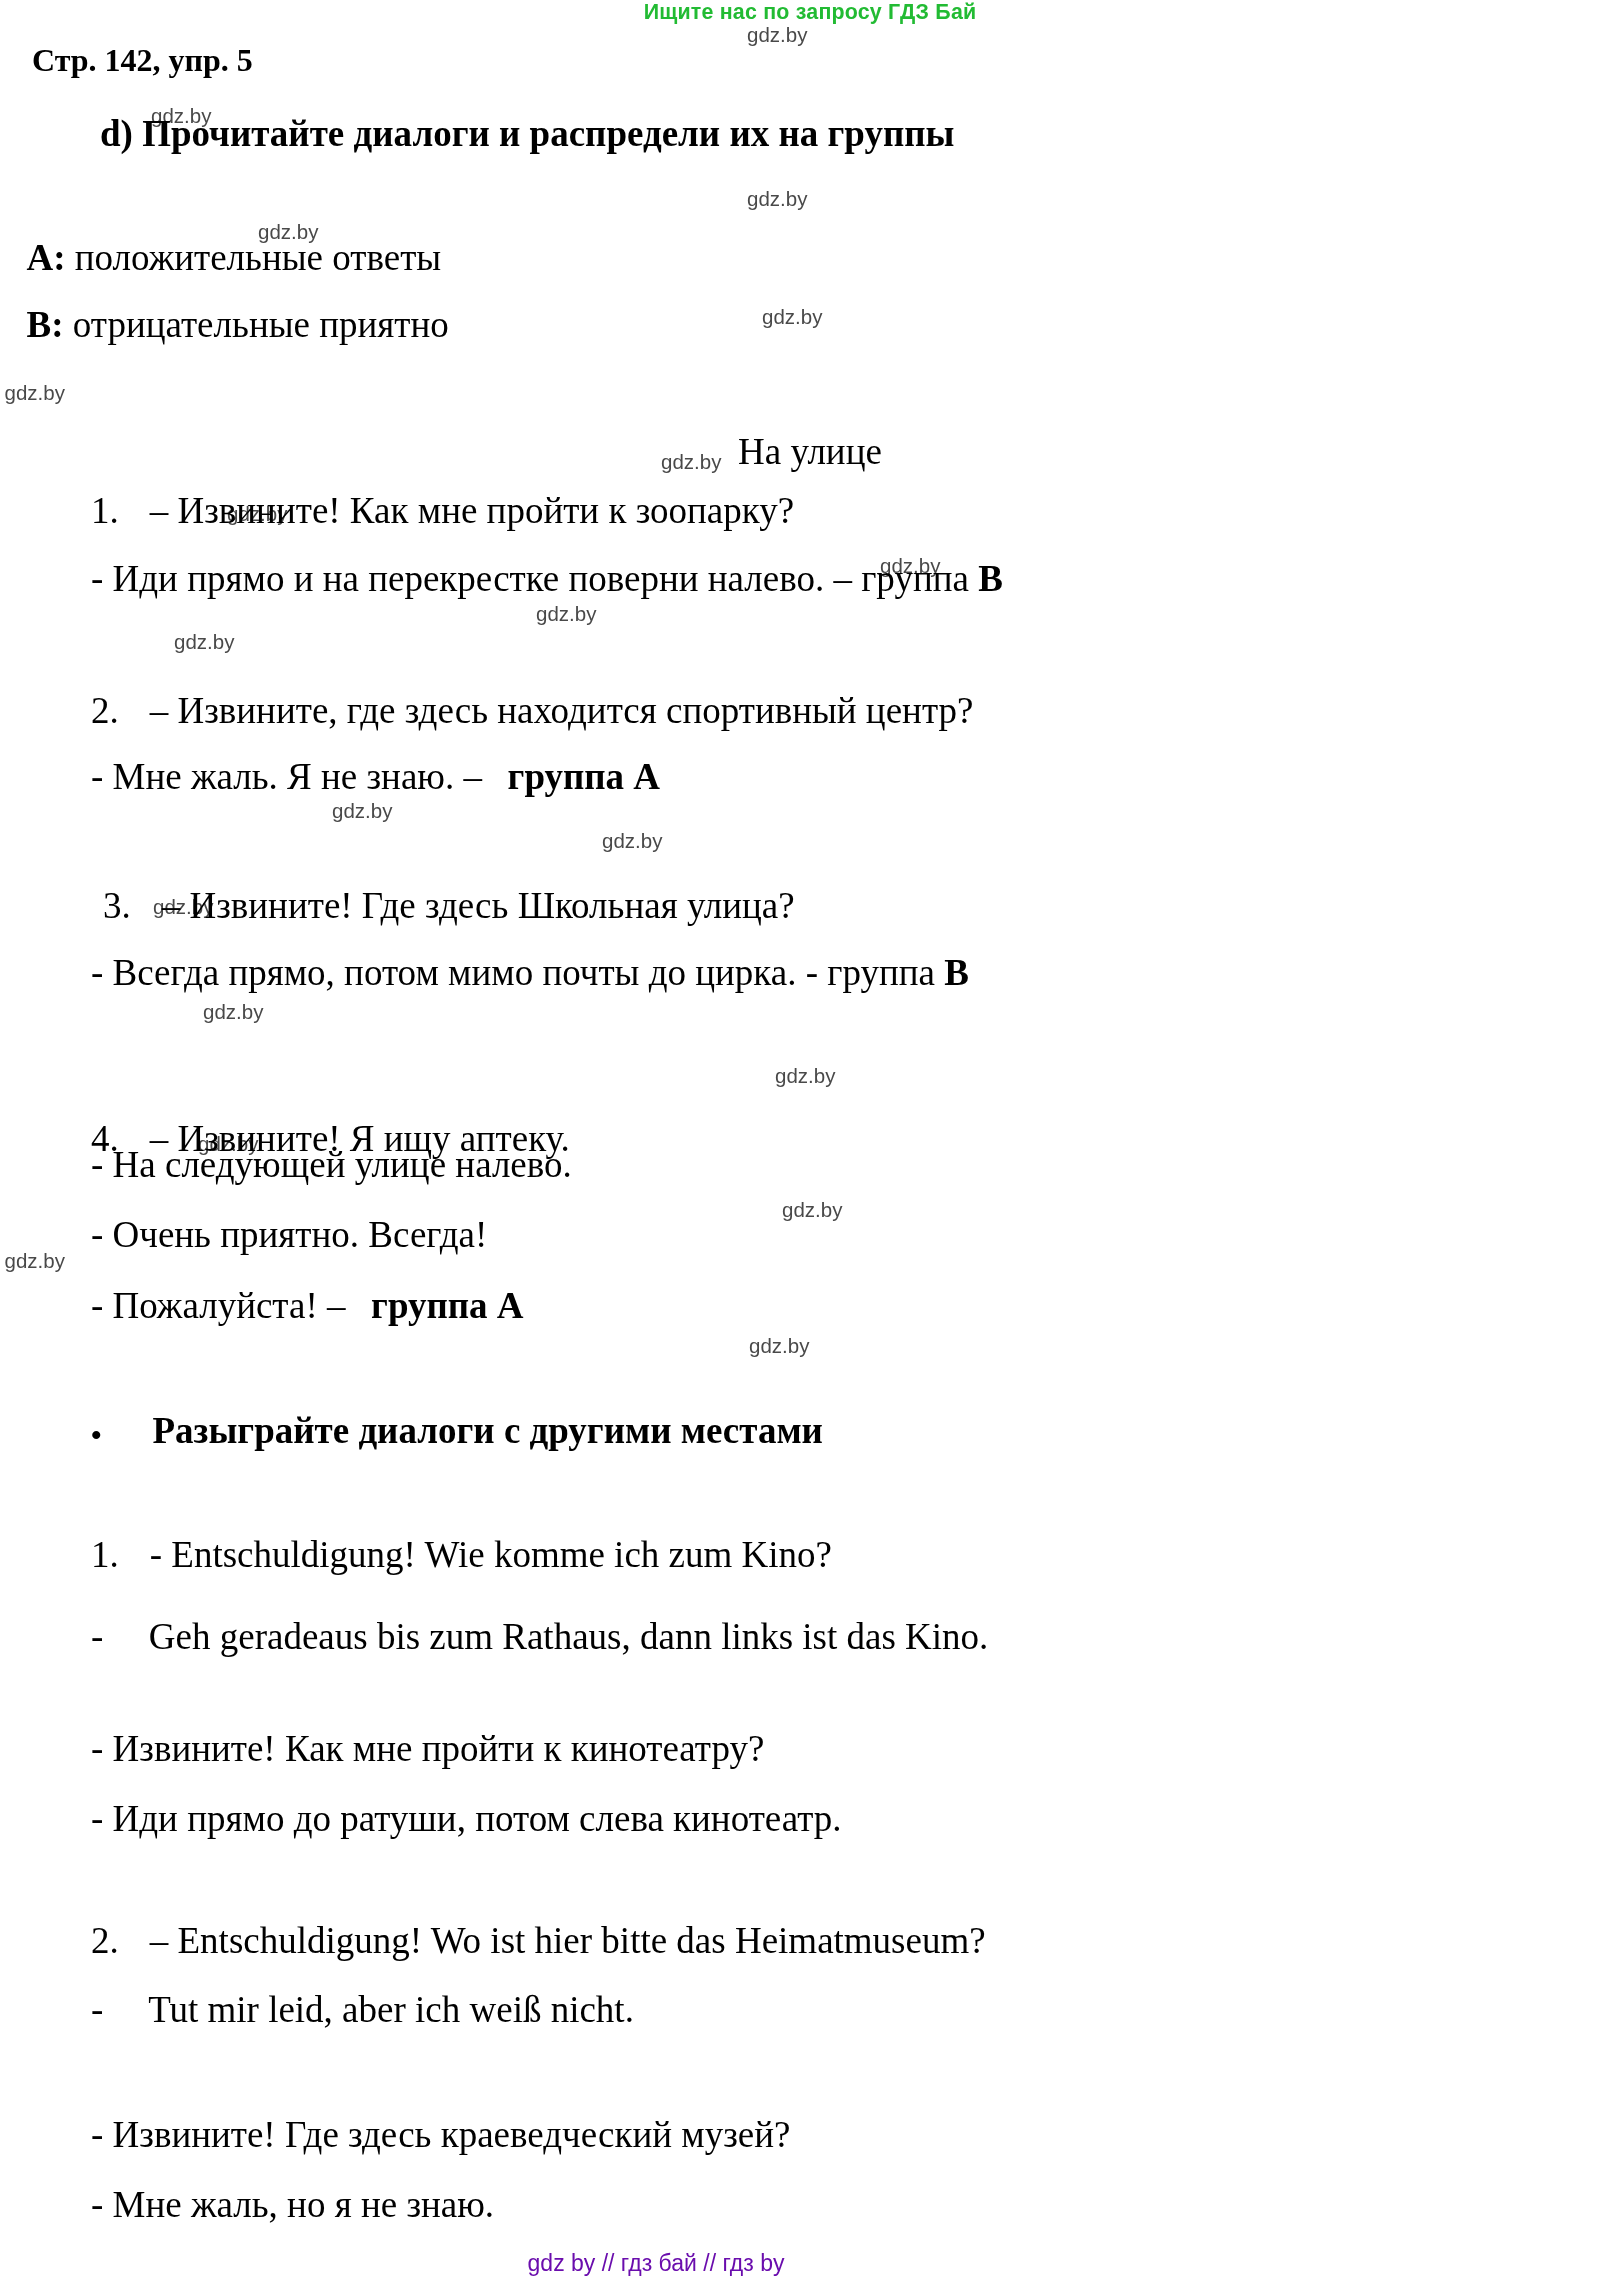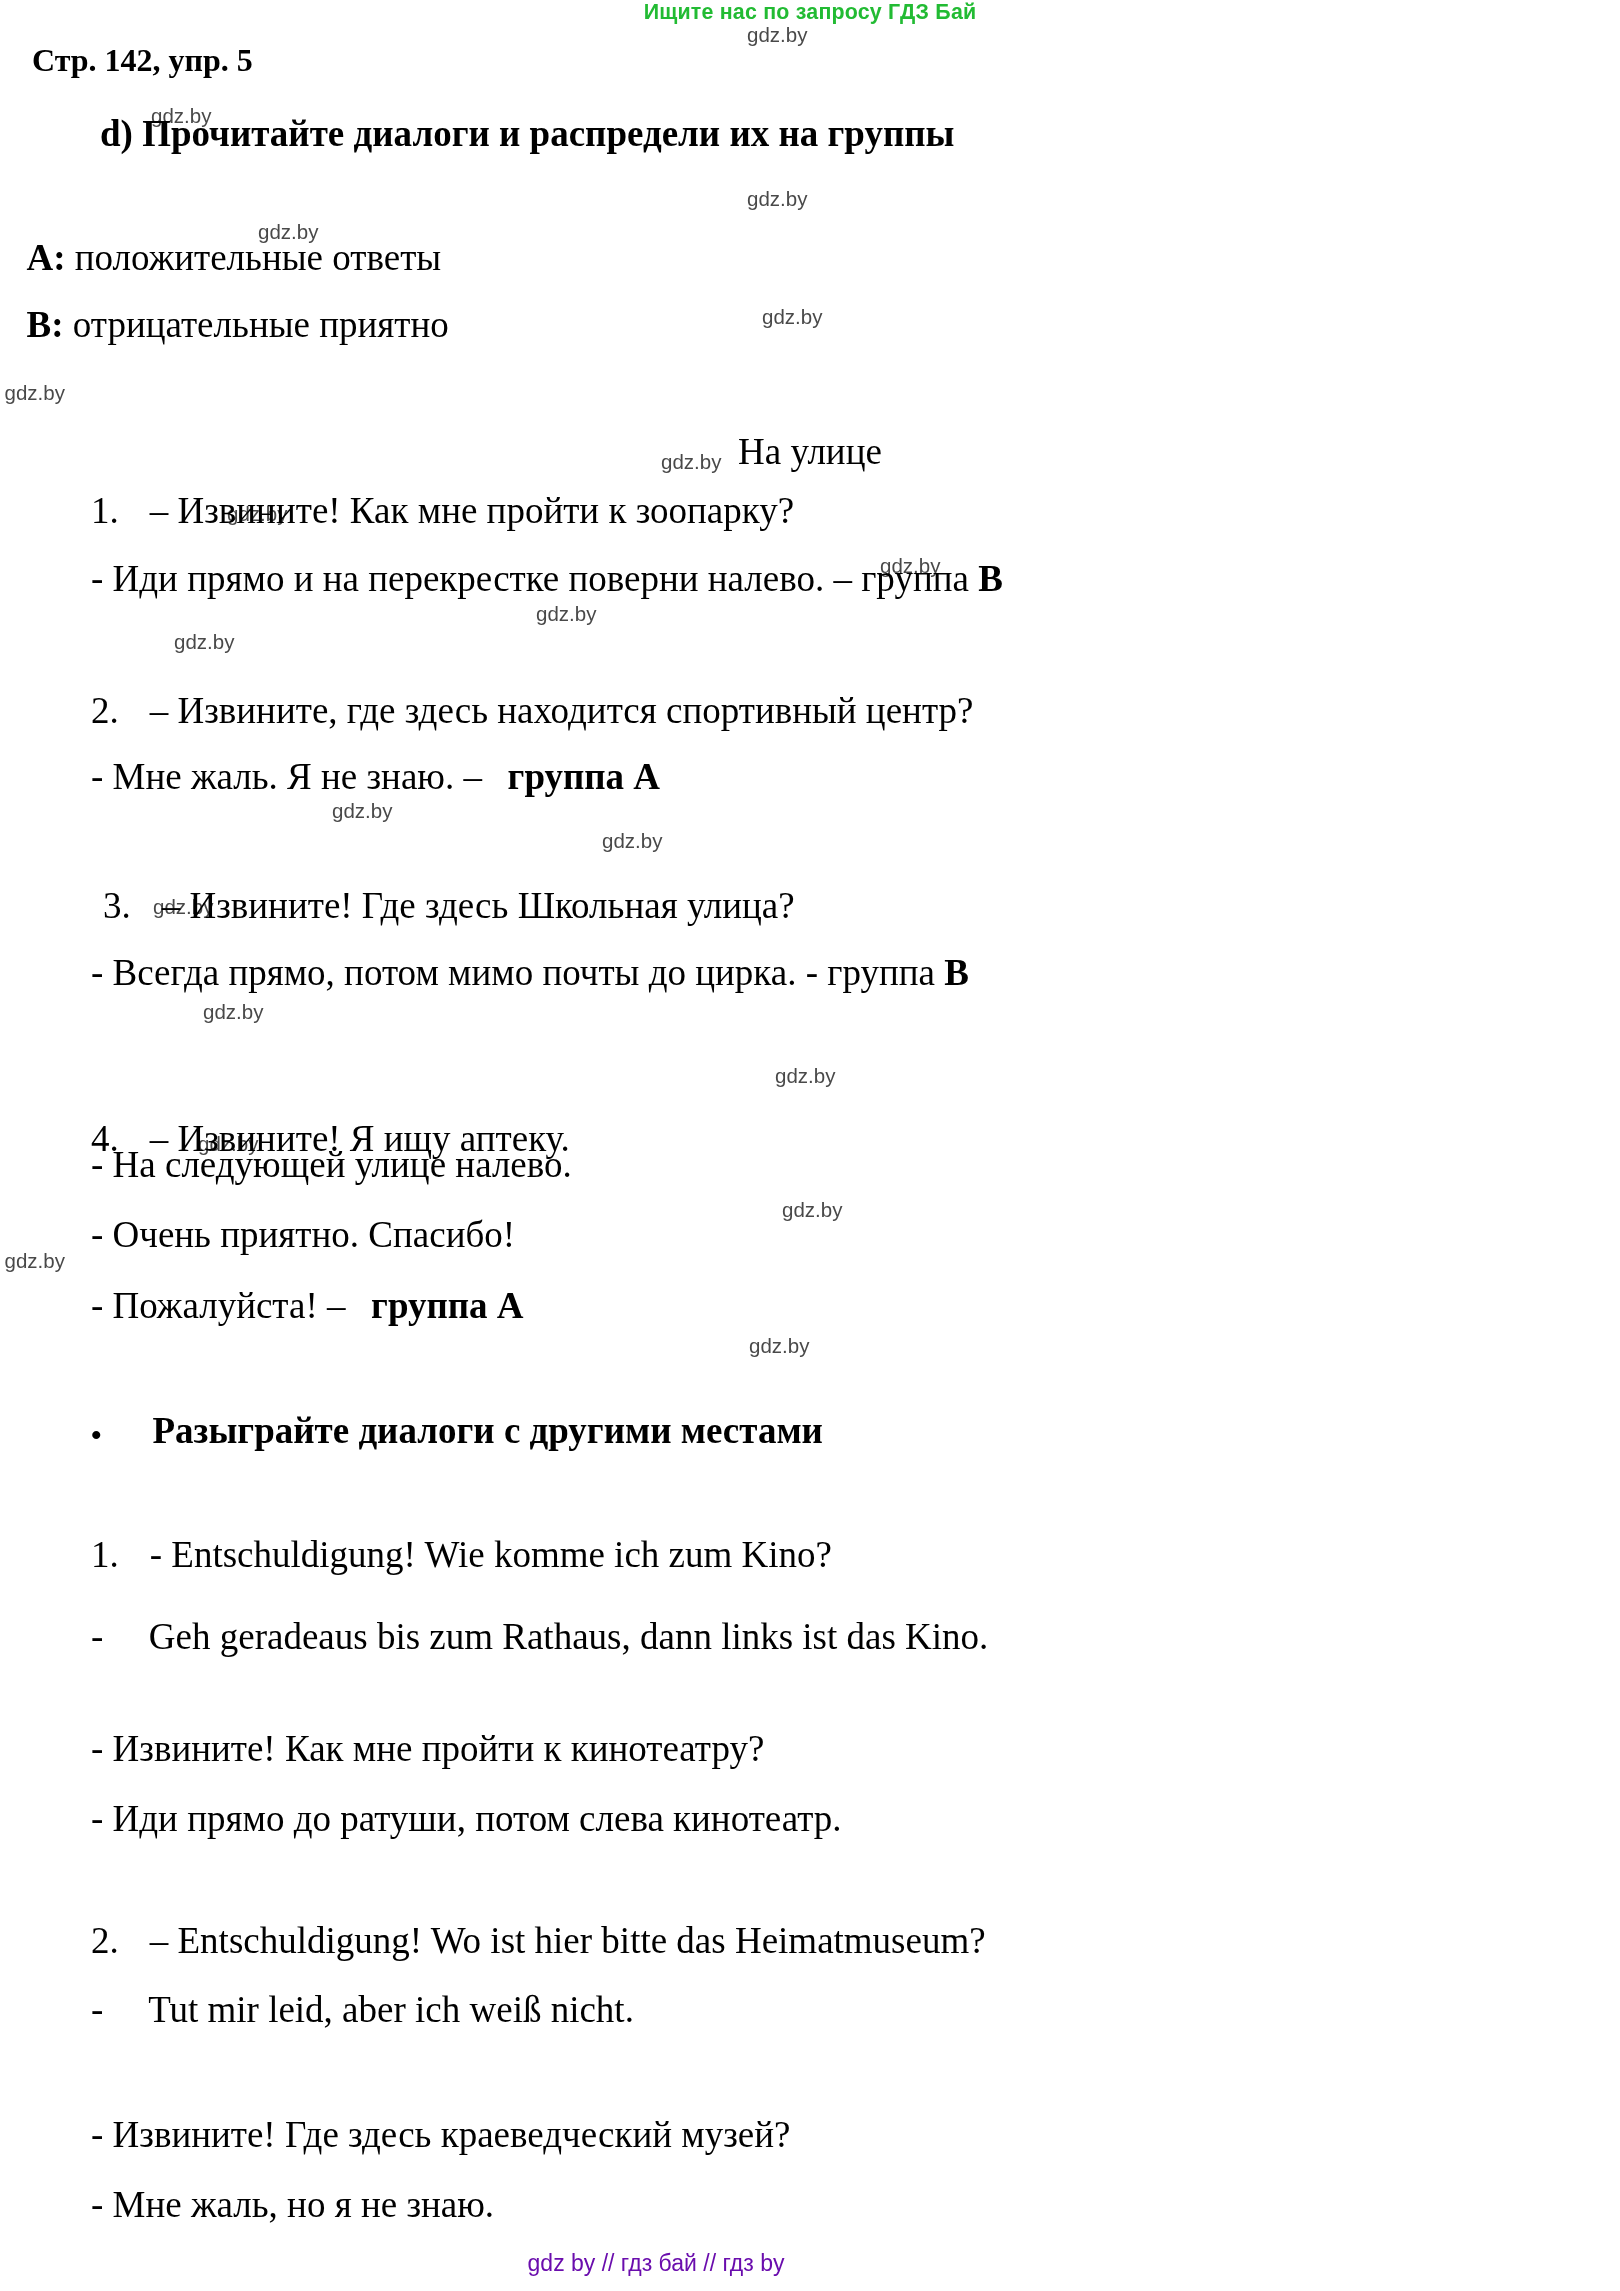--- a/index.html
+++ b/index.html
@@ -166,21 +166,21 @@
   <span>- Всегда прямо, потом мимо почты до цирка. - группа</span>
   <span class="bold">B</span>
 </div>
 
 <div class="line" style="left: 91px; top: 1120px; font-size: 37px;">
   <span>4.</span>
   <span style="display:inline-block;width:12.5px"></span>
   <span>– Извините! Я ищу аптеку.</span>
 </div>
 <div class="line" style="left: 91px; top: 1146px; font-size: 37px;">- На следующей улице налево.</div>
-<div class="line" style="left: 91px; top: 1216px; font-size: 37px;">- Очень приятно. Спасибо!</div>
+<div class="line" style="left: 91px; top: 1216px; font-size: 37px;">- Очень приятно. Всегда!</div>
 <div class="line" style="left: 91px; top: 1287px; font-size: 37px;">
   <span>- Пожалуйста!  –</span>
   <span style="display:inline-block;width:7.1px"></span>
   <span class="bold">группа A</span>
 </div>
 
 <div class="bullet-row" style="left: 91px; top: 1409px; font-size: 37px;">
   <span class="bullet-dot">•</span>
   <span style="display:inline-block;width:16px"></span>
   <span>Разыграйте диалоги с другими местами</span>

